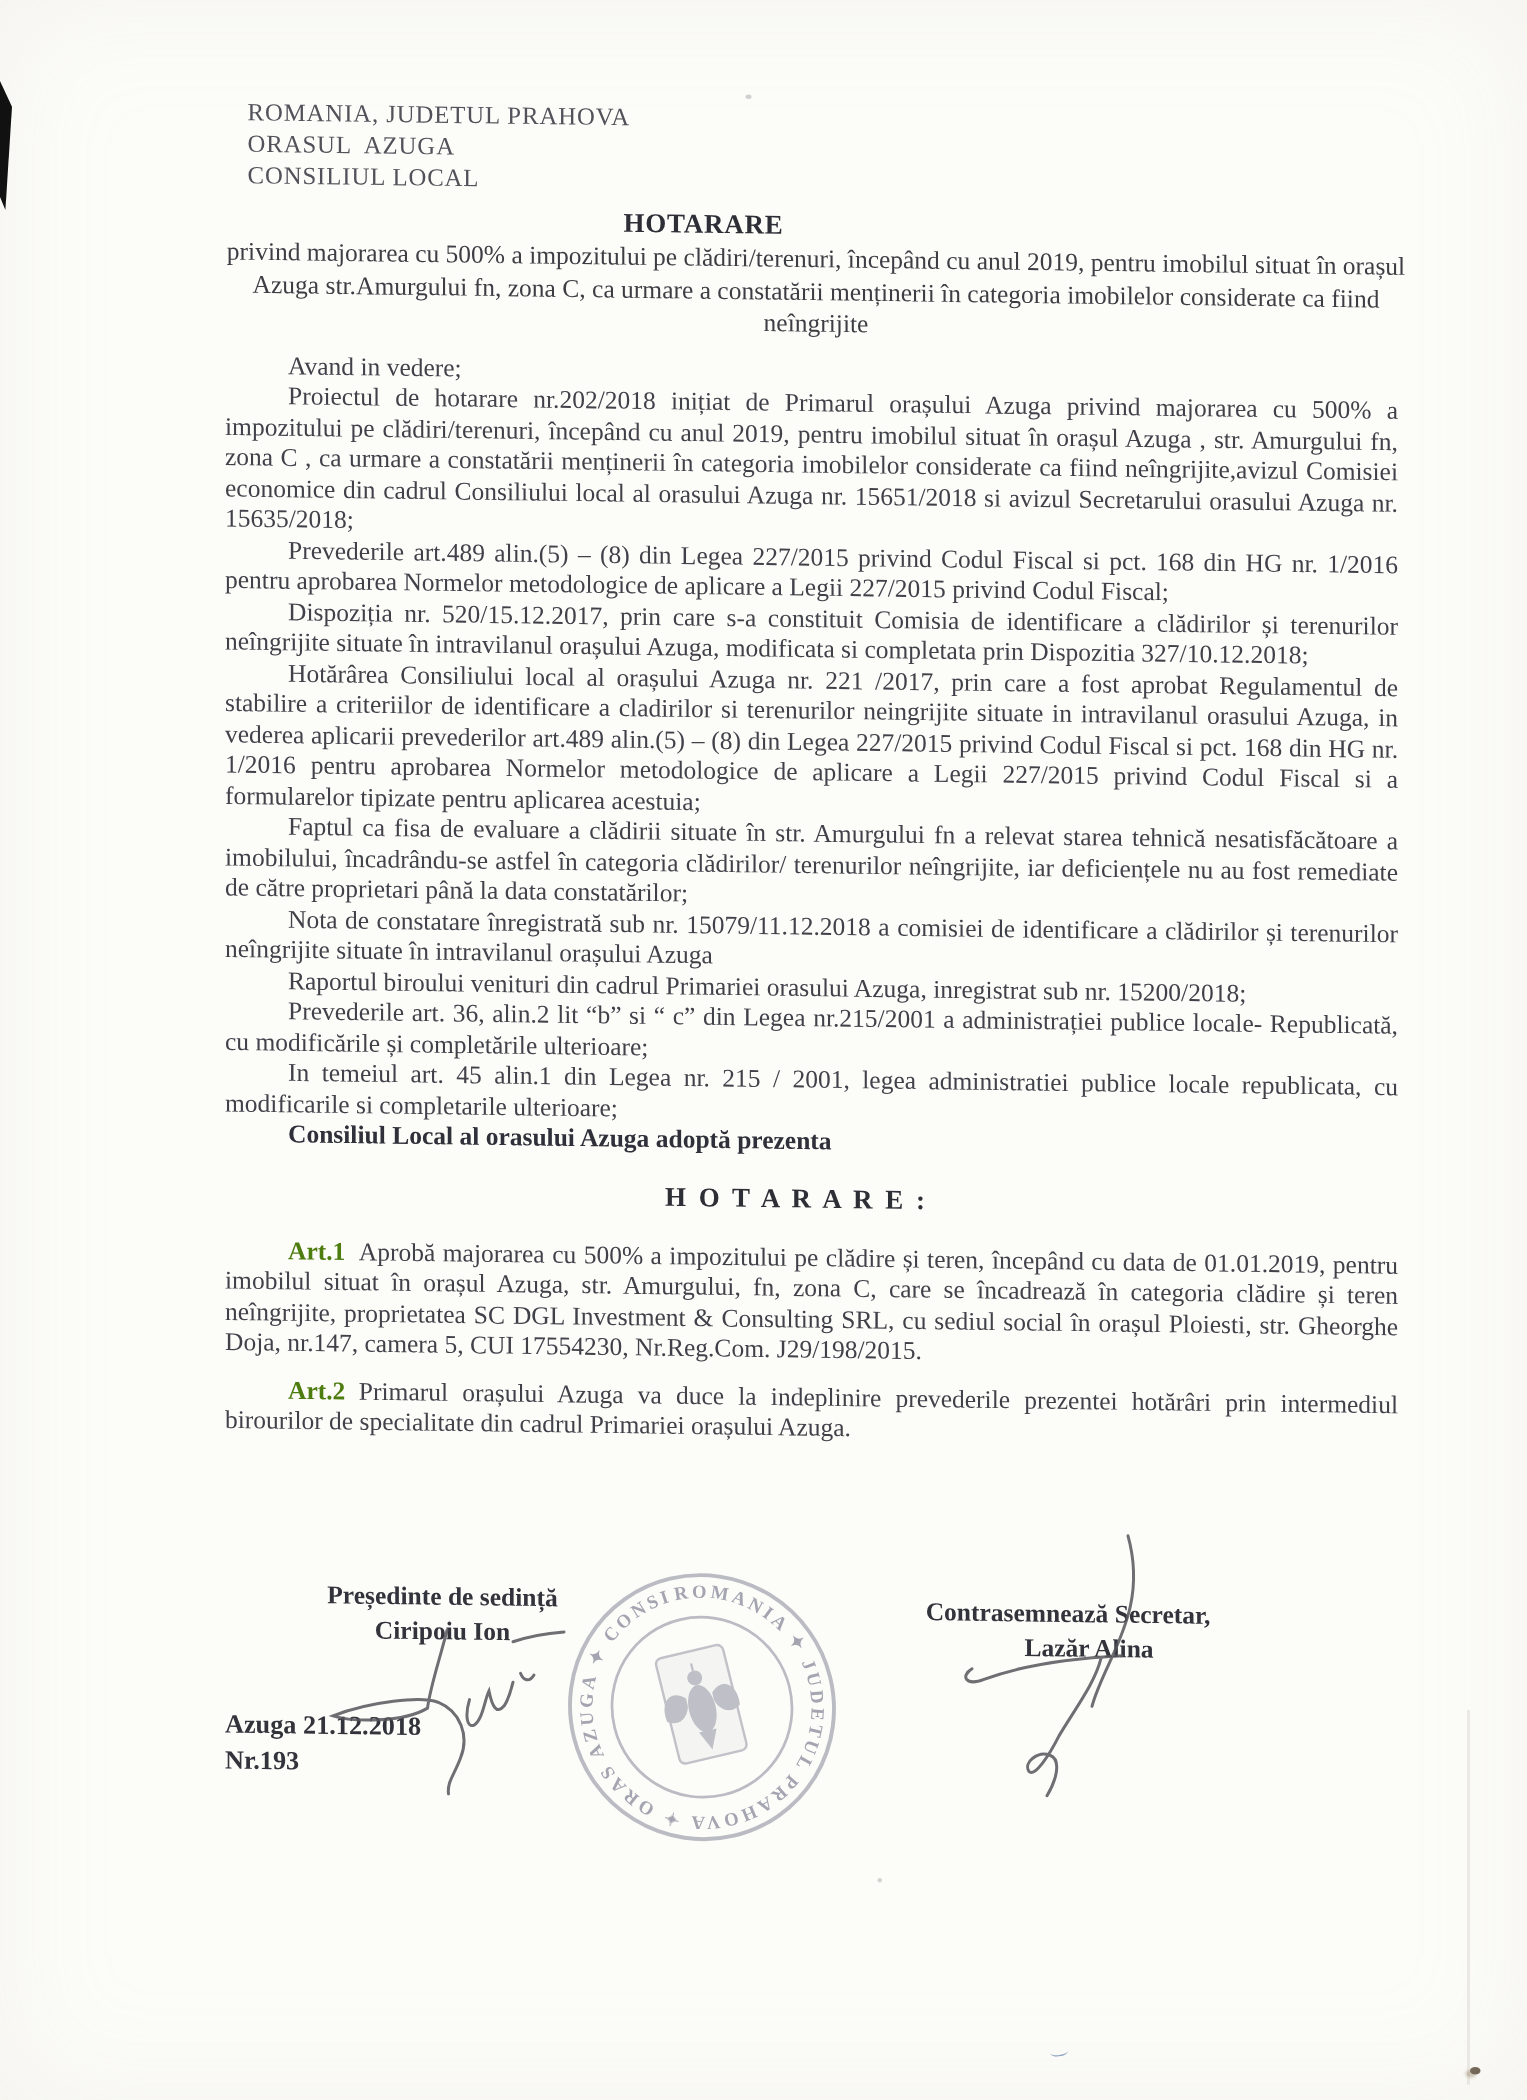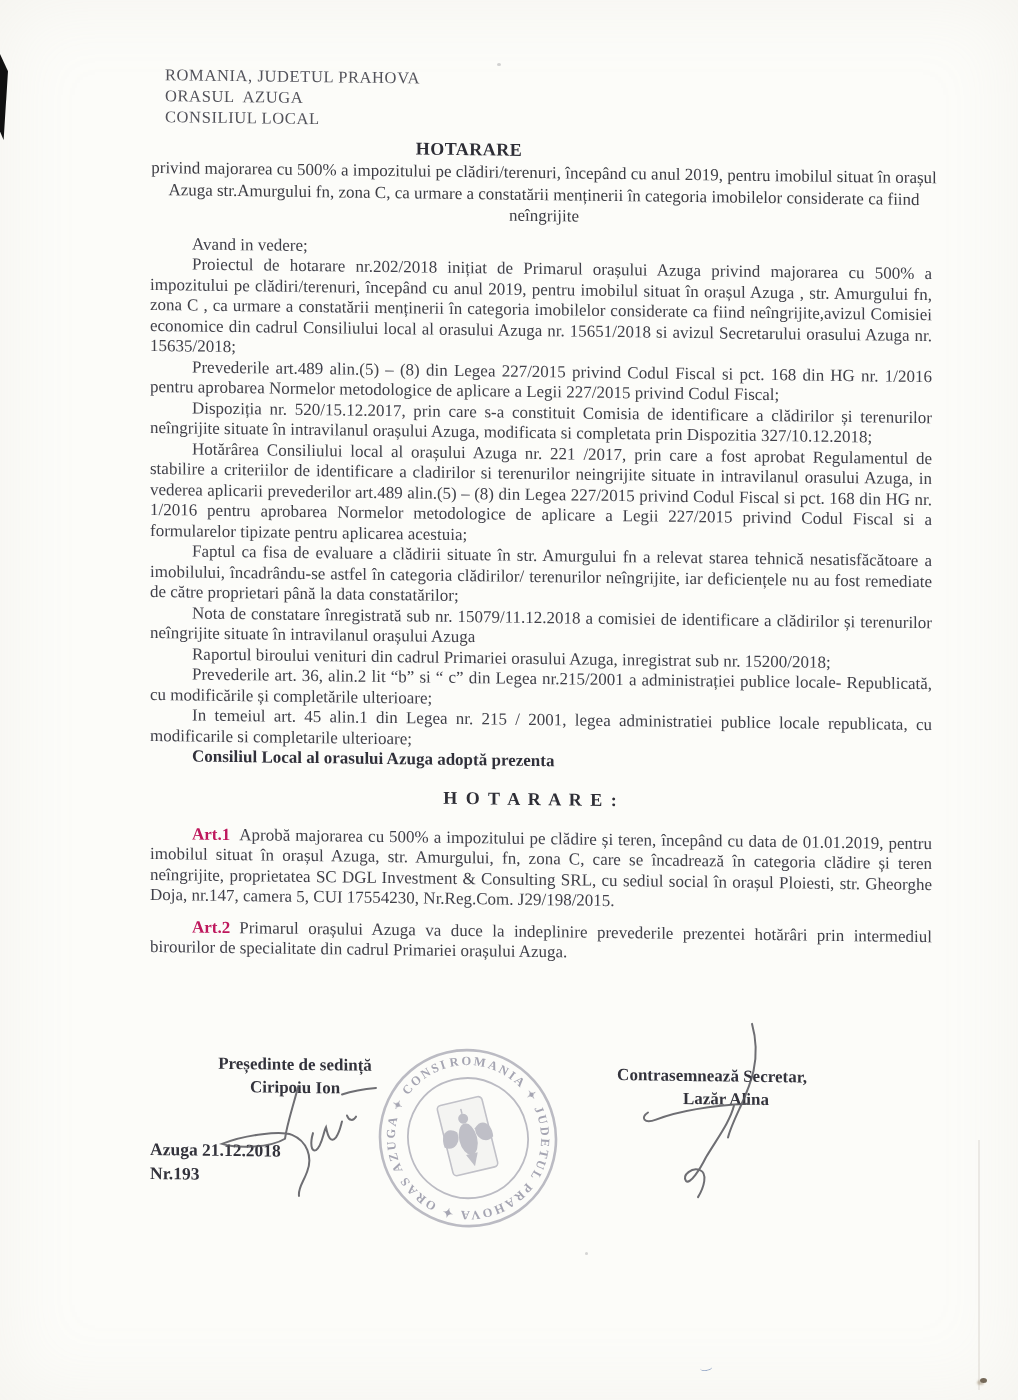--- a/index.html
+++ b/index.html
@@ -16,21 +16,21 @@
   .title{margin-top:6px;text-align:center;font-weight:bold;font-size:18px;line-height:24px;
          color:#2e2e36;letter-spacing:.5px;transform:translateX(-40px);}
   .subtitle{margin:0 78px 0 148px;text-align:center;font-size:17px;line-height:21.5px;color:#3d3d44;}
   .body{margin:12px 88px 0 150px;width:782px;font-size:17px;line-height:20.5px;color:#41414a;}
   .para{margin:0;text-align:justify;text-indent:42px;}
   .adoption{margin:0;font-weight:bold;color:#30303a;text-indent:42px;}
   .decision-heading{margin:16px 0 0 0;text-align:center;font-weight:bold;font-size:18px;line-height:22px;
         color:#2e2e36;letter-spacing:2px;transform:translateX(-10px);}
   .article1{margin-top:19px;}
   .article2{margin-top:11px;}
-  .art-label{font-weight:bold;color:#be185d;margin-right:9px;}
+  .art-label{font-weight:bold;color:#4d7c0f;margin-right:9px;}
   .sig-block{position:absolute;font-size:17px;line-height:23px;font-weight:bold;color:#33333c;text-align:center;}
   .sig-left{left:195px;top:1049px;width:200px;}
   .sig-right{left:597px;top:1055px;width:230px;white-space:nowrap;}
   .sig-right .sig-name{margin-left:28px;}
   .footer-block{position:absolute;left:150px;top:1135px;font-size:17.5px;line-height:24px;
         font-weight:bold;color:#33333c;}
   .stamp{position:absolute;left:366px;top:1030px;width:204px;height:204px;transform:rotate(-14deg);}
   .sig-svg{position:absolute;overflow:visible;}
   .edge-artifact{position:absolute;left:0;top:54px;width:8px;height:86px;background:#111;
         clip-path:polygon(0 0,100% 20%,45% 100%,0 90%);}

